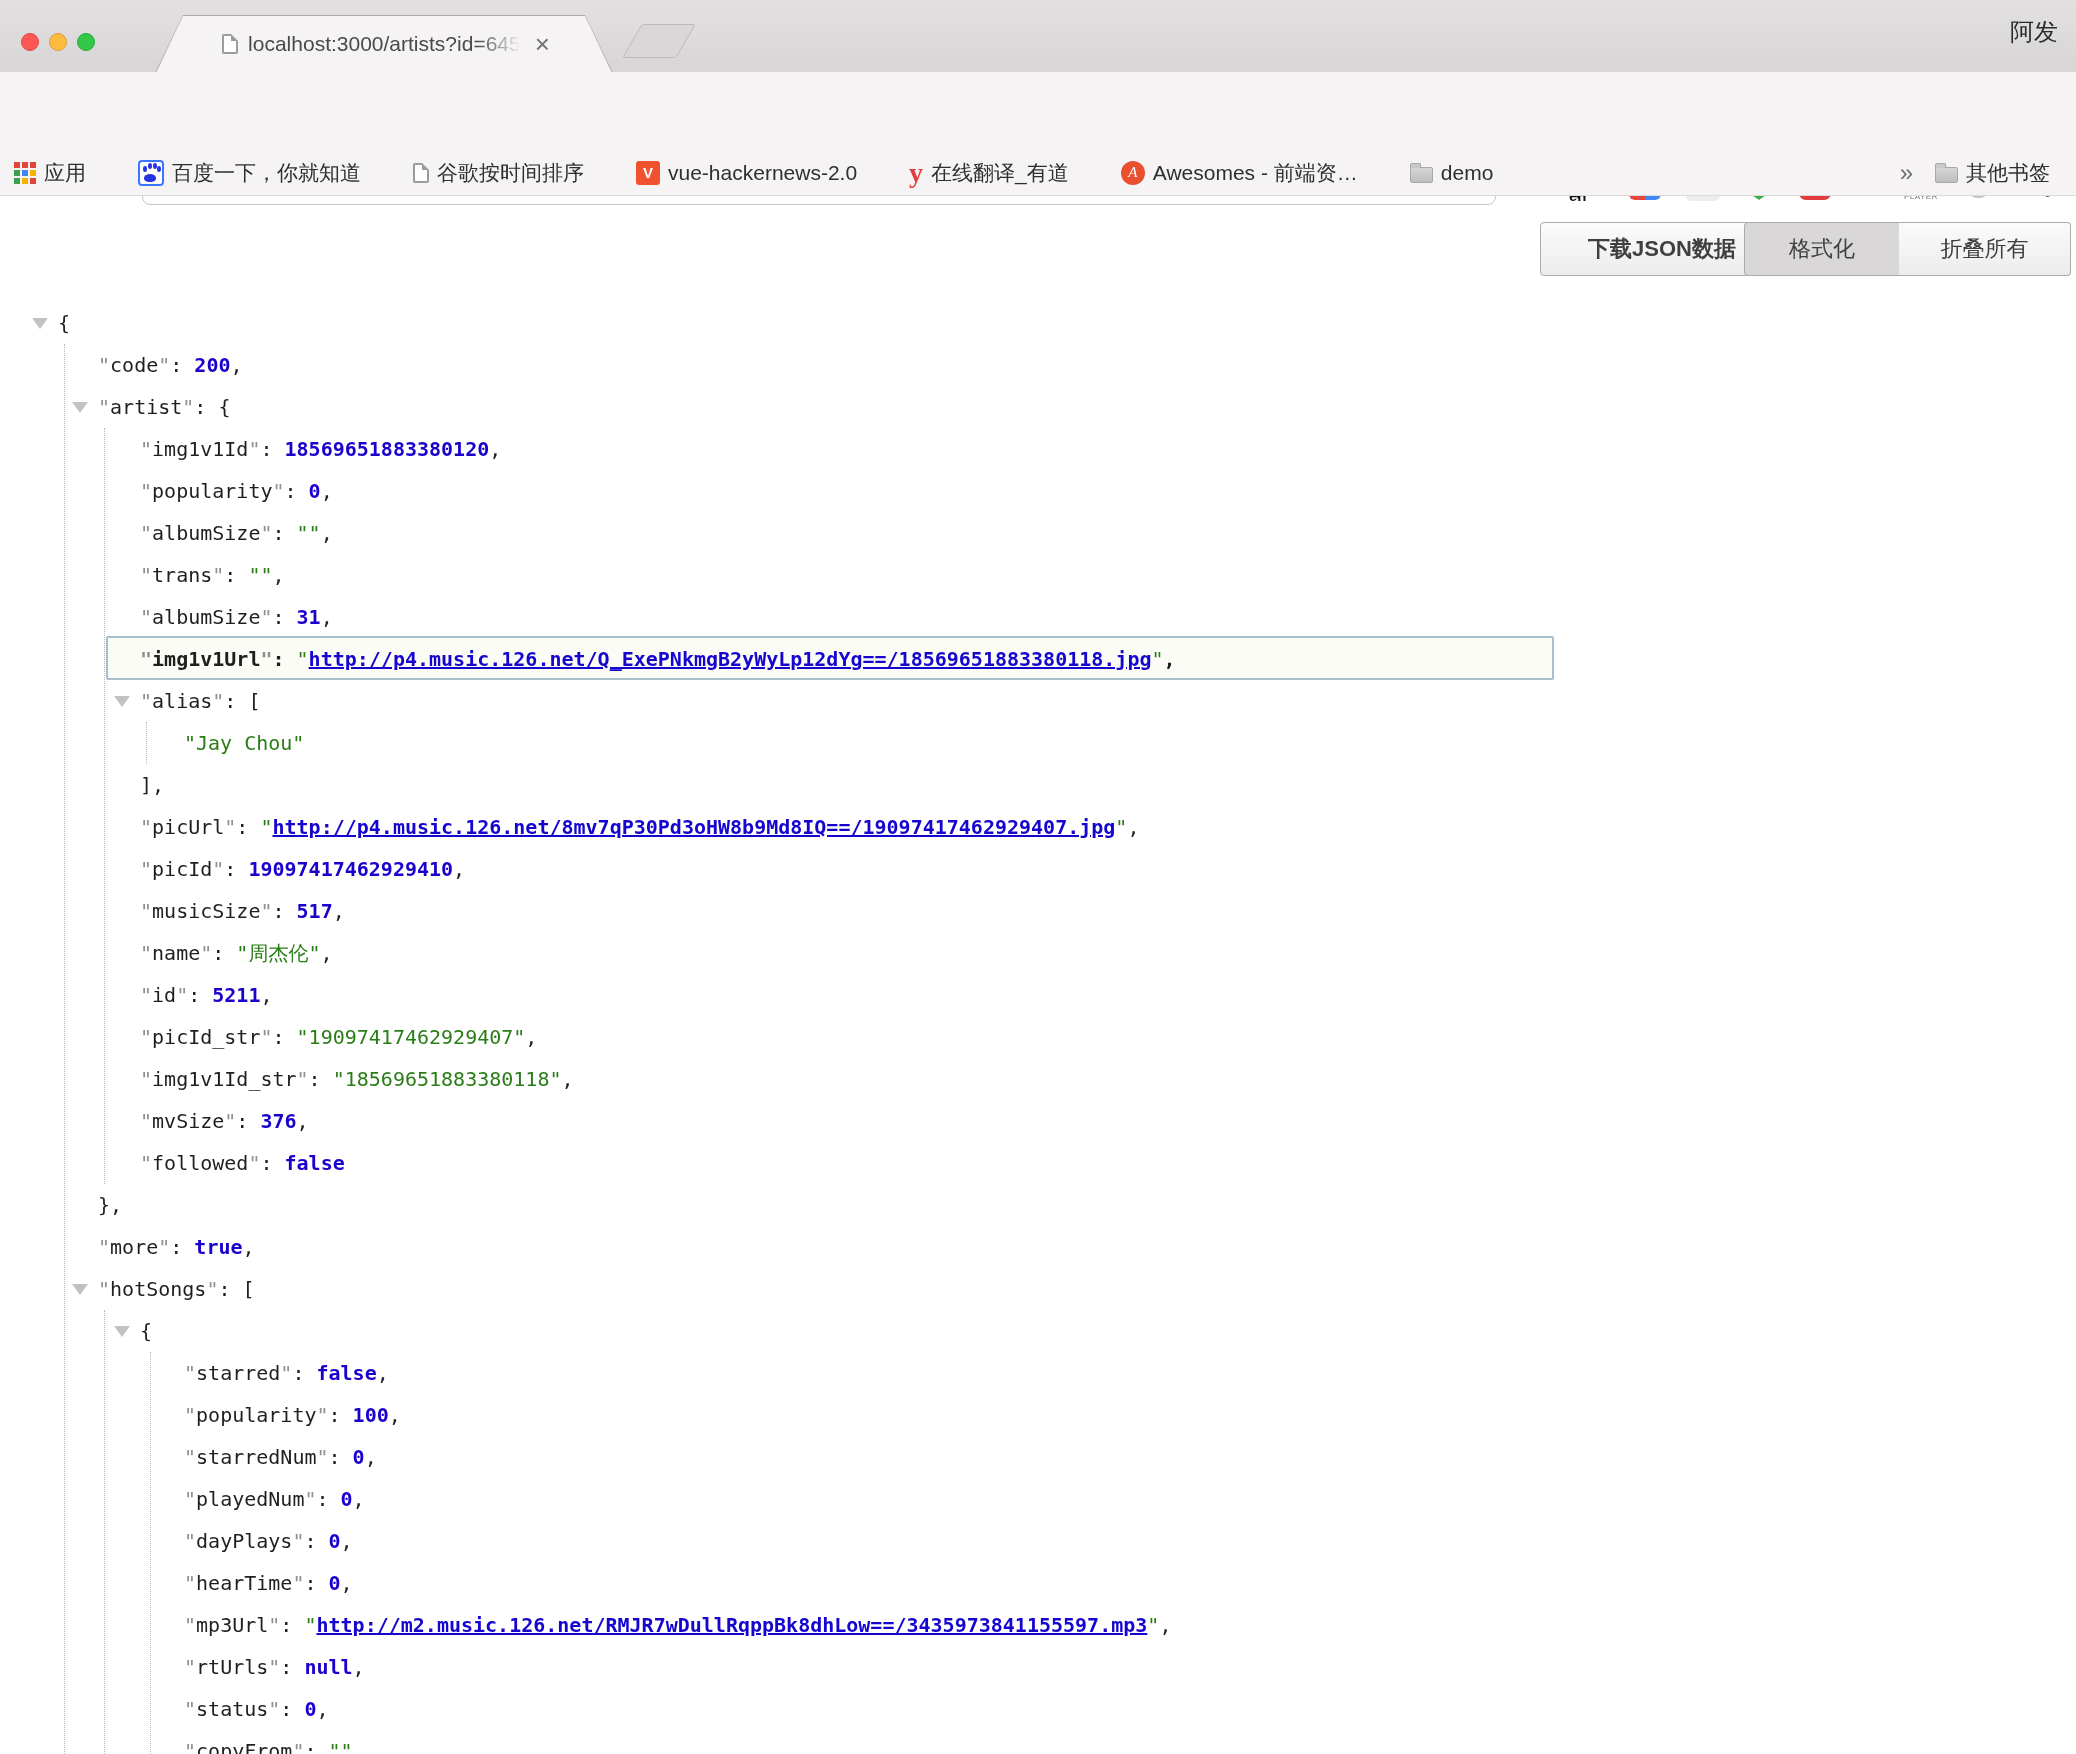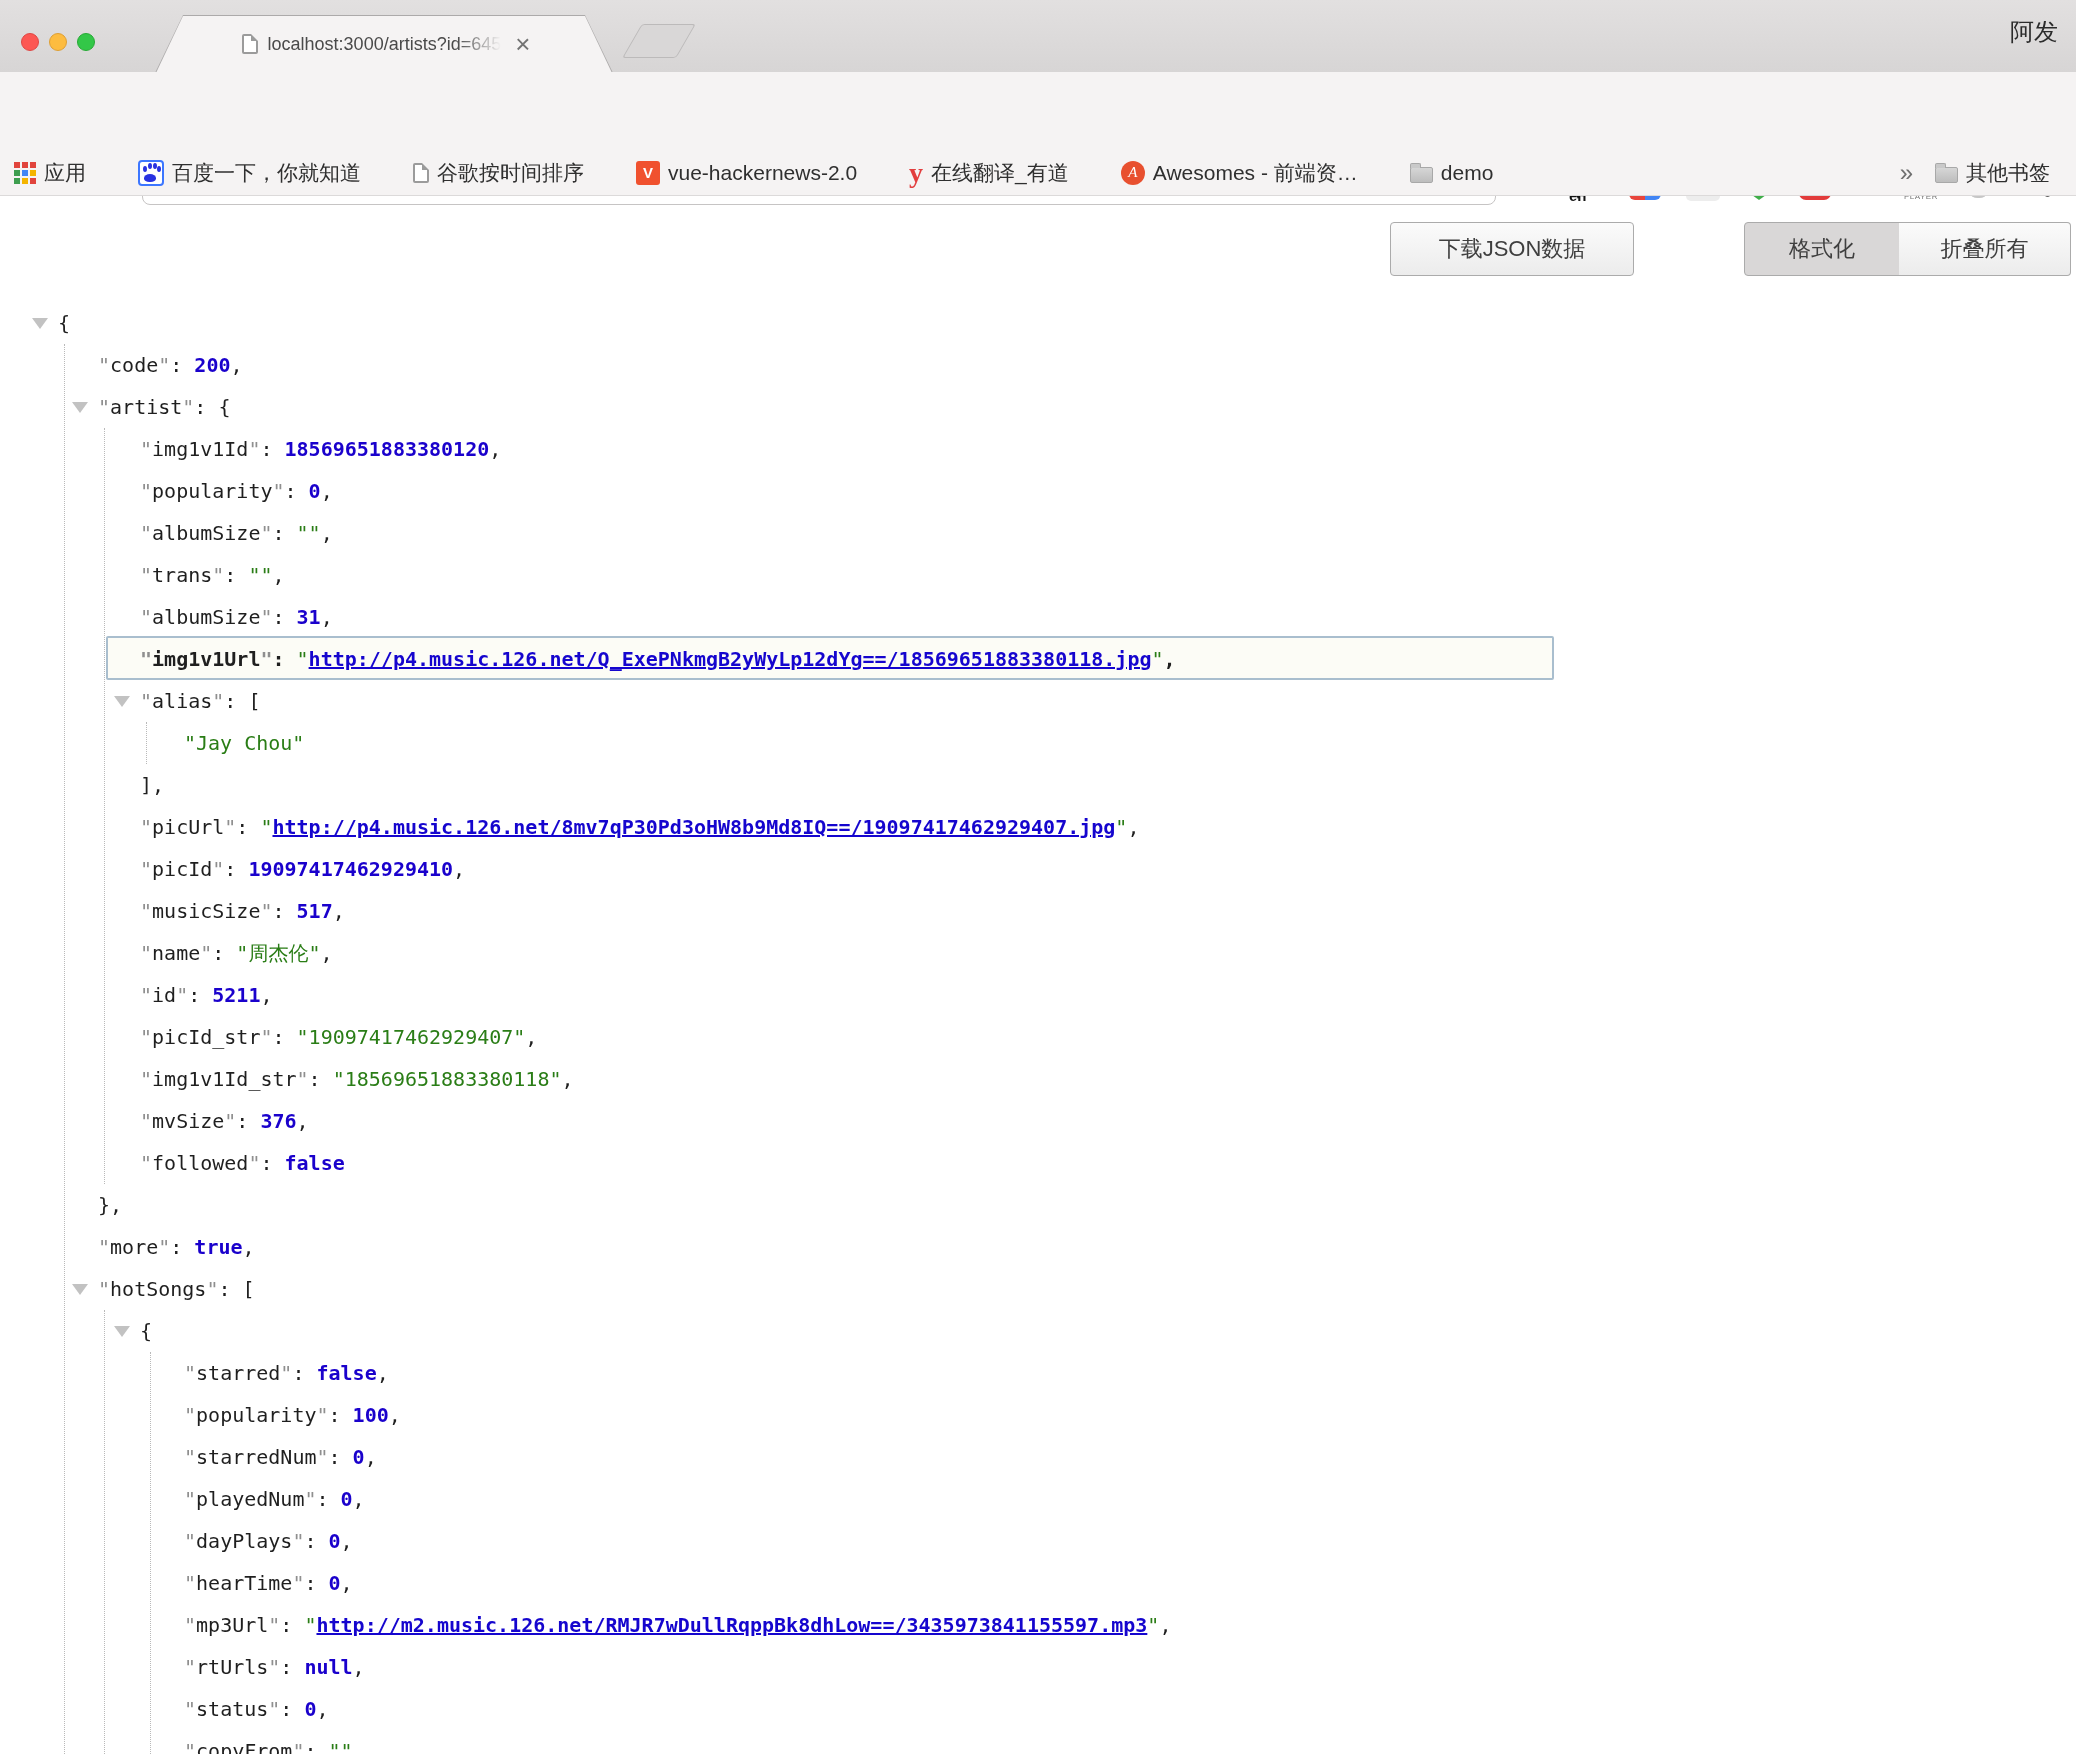--- a/index.html
+++ b/index.html
@@ -14,21 +14,21 @@
   .light.yellow{left:49px;background:#FDBC40;border:1px solid #DE9F34;}
   .light.green{left:77px;background:#33C748;border:1px solid #27AA35;}
 
   .tab-wrap{position:absolute;left:155px;top:15px;width:458px;height:58px;}
   .tab-outer{position:absolute;left:0;top:0;width:100%;height:100%;background:#ACAAAA;
              clip-path:polygon(0 100%,28px 0,430px 0,100% 100%);}
   .tab-inner{position:absolute;left:1px;top:1px;width:456px;height:57px;background:#F5F3F3;
              clip-path:polygon(0 100%,27px 0,429px 0,100% 100%);}
   .tab-content{position:absolute;left:40px;right:36px;top:0;height:100%;
                display:flex;align-items:center;justify-content:center;}
-  .tab-title{position:relative;margin-left:10px;font-size:18px;color:#4A4A4A;white-space:nowrap;
+  .tab-title{position:relative;margin-left:10px;font-size:21px;color:#4A4A4A;white-space:nowrap;
              max-width:300px;overflow:hidden;}
   .tab-title::after{content:"";position:absolute;right:0;top:0;width:44px;height:100%;
              background:linear-gradient(90deg,rgba(245,243,243,0),#F5F3F3);}
   .tab-close{margin-left:14px;font-size:26px;color:#737373;line-height:20px;}
   .newtab{position:absolute;left:632px;top:24px;width:52px;height:32px;background:#D9D7D7;
           border:1px solid #BCBABA;border-radius:3px;transform:skewX(-30deg);}
   .profile{position:absolute;right:18px;top:16px;font-size:24px;color:#2B2B2B;}
 
   
   .toolbar{position:absolute;left:0;top:72px;width:100%;height:78px;background:#F5F3F3;}
@@ -94,21 +94,21 @@
           font-family:"Liberation Serif",serif;display:flex;align-items:center;justify-content:center;}
   .foldericon{position:relative;width:23px;height:16px;background:linear-gradient(#D6D6D6,#BDBDBD);
               border:1px solid #A8A8A8;border-radius:2px;margin-top:4px;box-sizing:border-box;}
   .foldericon::before{content:"";position:absolute;left:-1px;top:-5px;width:9px;height:4px;
               background:#C9C9C9;border:1px solid #A8A8A8;border-bottom:none;border-radius:2px 2px 0 0;}
 
   
   .pgbtn{position:absolute;top:222px;height:54px;border:1px solid #ABABAB;border-radius:4px;
          background:linear-gradient(#FBFBFB,#ECECEC);font-size:22px;color:#3F3F3F;
          display:flex;align-items:center;justify-content:center;box-sizing:border-box;}
-  #btn-download{left:1390px;width:244px;}
+  #btn-download{left:1540px;width:244px;font-weight:bold;}
   #btn-format{left:1744px;width:156px;border-radius:4px 0 0 4px;background:#D9D7D7;}
   #btn-collapse{left:1899px;width:172px;border-radius:0 4px 4px 0;border-left:none;}
 
   
   .json{position:absolute;left:0;top:302px;right:0;bottom:0;overflow:hidden;
         font-family:"DejaVu Sans Mono","Liberation Mono",monospace;font-size:20px;}
   .jrow{position:relative;height:42px;line-height:42px;white-space:nowrap;}
   .jrow .line{position:relative;display:inline-block;}
   .tri{position:absolute;top:16px;width:0;height:0;border-left:8px solid transparent;
        border-right:8px solid transparent;border-top:11px solid #C2C2C2;}

